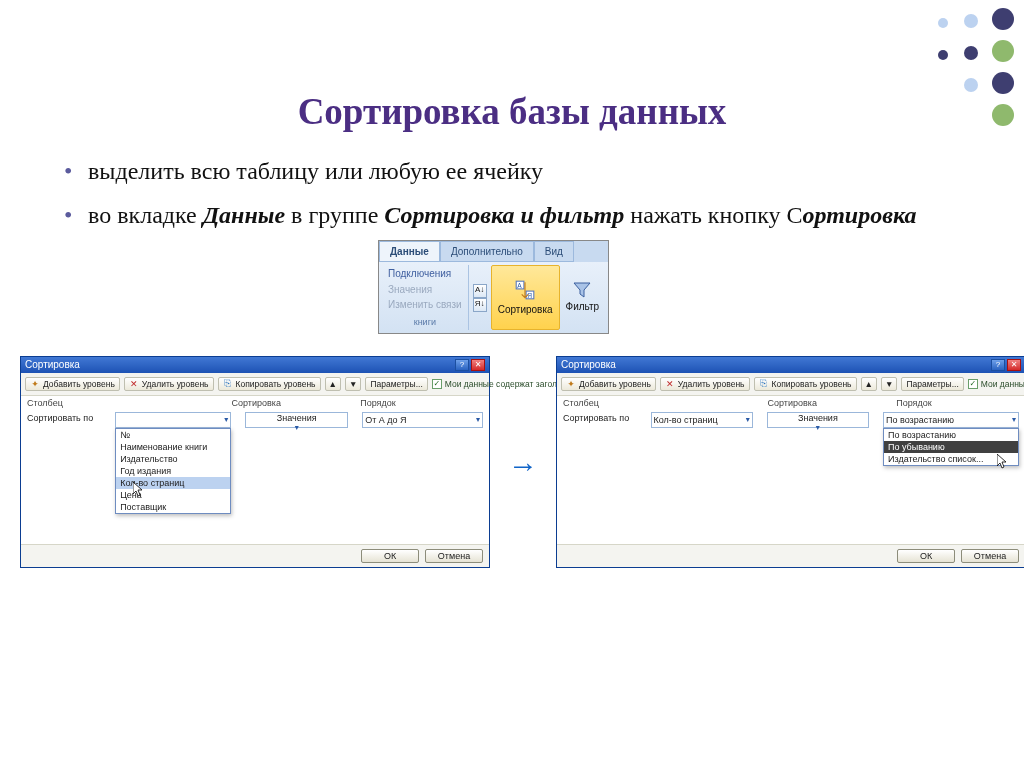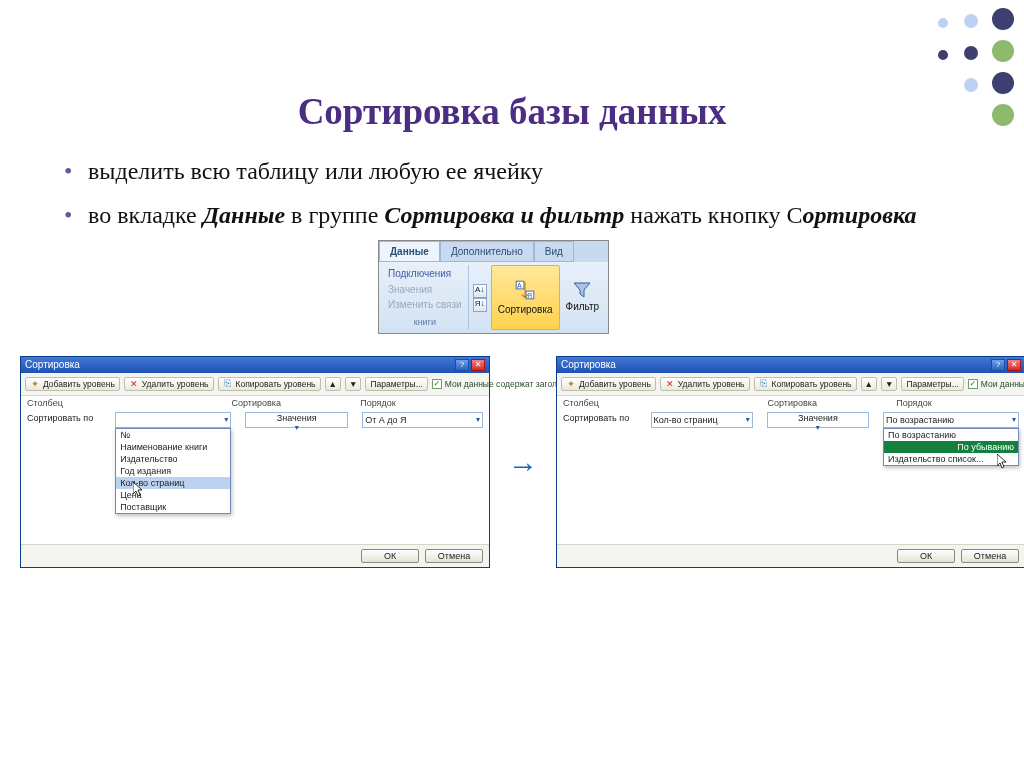--- a/index.html
+++ b/index.html
@@ -51,21 +51,21 @@
     .dialog-grid { display: flex; gap: 14px; padding: 2px 6px 6px 6px; align-items: flex-start; }
     .rowlabel { width: 84px; padding-top: 1px; }
     .dd { border: 1px solid #9bb7da; background: #fff; display: flex; align-items: center; justify-content: space-between; padding: 0 2px; height: 16px; }
     .dd .caret { color:#2a5aa6; font-size:8px; }
     .dd1 { width: 116px; }
     .dd2 { width: 116px; flex-direction: column; }
     .dd3 { width: 136px; }
     .dd-list { position: relative; border: 1px solid #6e8cc0; background: #fff; width: 116px; box-shadow: 1px 2px 4px rgba(0,0,0,.25); }
     .dd-item { padding: 1px 4px; white-space: nowrap; }
     .dd-item.sel { background: #bcd2f0; }
-    .dd-item.hilite { background: #15803d; color:#fff;text-align:right; }
+    .dd-item.hilite { background: #404040; color:#fff; }
     .dialog-footer { display: flex; justify-content: flex-end; gap: 6px; padding: 4px 6px; background:#f4f4f0; border-top:1px solid #d6d6c8; }
     .win-button { min-width: 58px; text-align:center; border: 1px solid #8c8c7a; background: linear-gradient(#fff,#e6e3d4); padding: 1px 6px; border-radius: 2px; font-size: 9px; }
     .cursor { position:absolute; width:12px; height:16px; }
     
     .arrow-between { color:#1064c8; font-size: 30px; font-weight: normal; }
     
     .spacer-mid { height: 110px; }
   </style>
 </head>
 <body>

